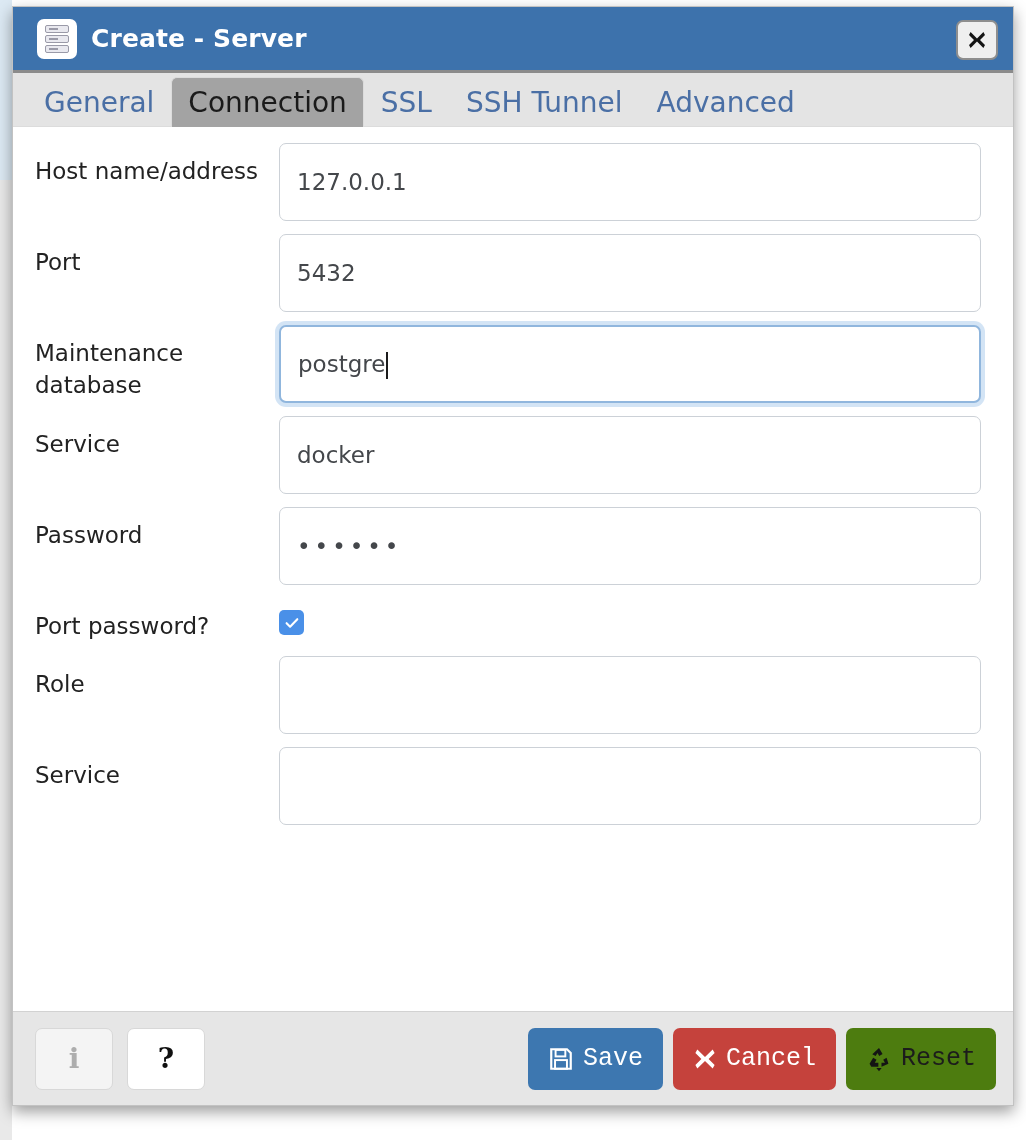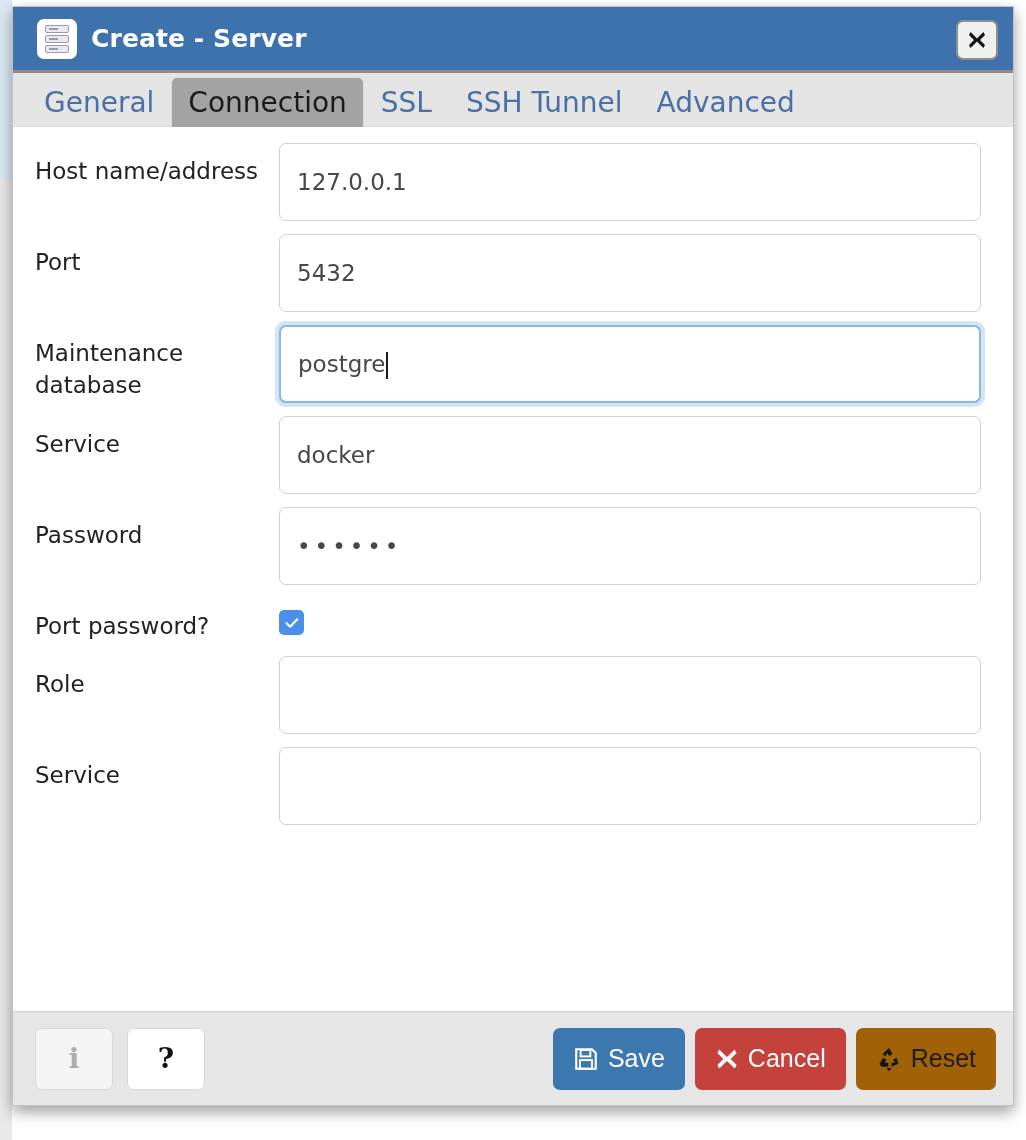--- a/index.html
+++ b/index.html
@@ -240,26 +240,26 @@
     height: 62px;
     border-radius: 7px;
     border: none;
     display: flex;
     align-items: center;
     justify-content: center;
     gap: 9px;
     cursor: pointer;
     font-size: 25px;
     padding: 0 20px;
-    font-family: Liberation Sans, sans-serif;
+    font-family: Liberation Mono, monospace;
     white-space: nowrap;
   }
   .btn-save   { background: #3d77b0; color: #ffffff; }
   .btn-cancel { background: #c5423c; color: #ffffff; text-align: right; }
-  .btn-reset  { background: #a16207; color: #1c1c1c; }
+  .btn-reset  { background: #4d7c0f; color: #1c1c1c; }
   .btn svg { display: block; flex: 0 0 auto; }
 </style>
 </head>
 <body>
 
 <div id="backdrop">
   <div class="left-strip"></div>
   <div class="left-strip-2"></div>
 </div>
 

